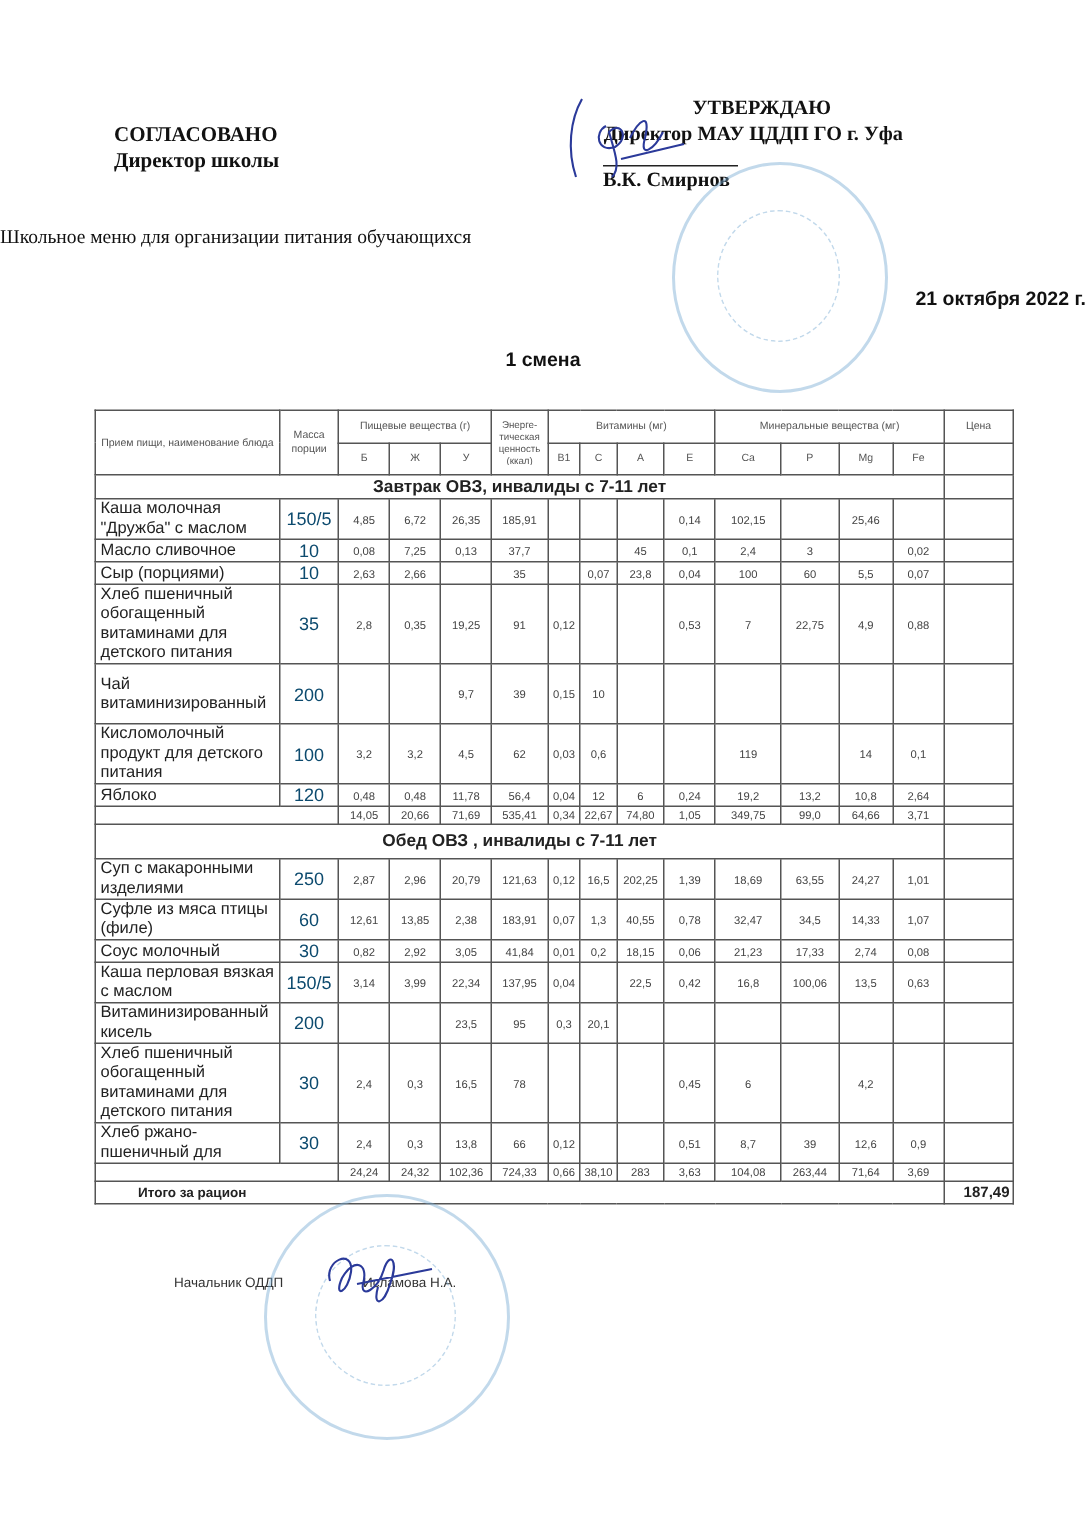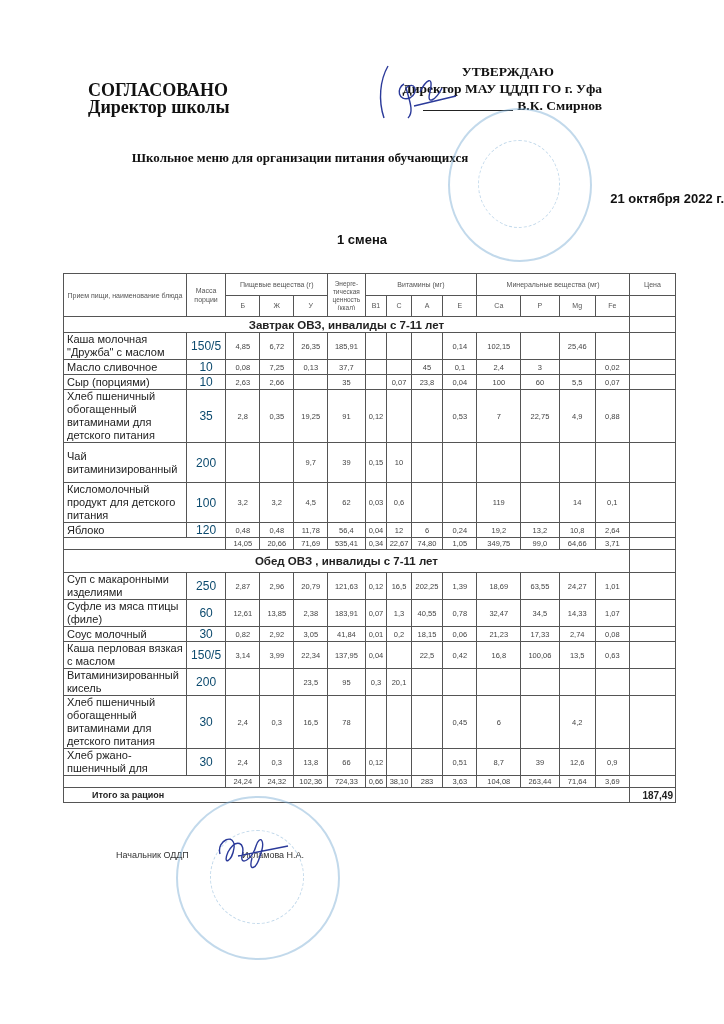--- a/index.html
+++ b/index.html
@@ -1,23 +1,23 @@
 <!DOCTYPE html>
 <html><head>
 <meta charset="utf-8">
 <style>
   html, body { margin:0; padding:0; background:#ffffff; }
   body { width:724px; height:1024px; position:relative; overflow:hidden; font-family:"Liberation Sans", sans-serif; color:#111; }
   .serif { font-family:"Liberation Serif", serif; }
-  .approve-left { position:absolute; left:88px; top:82px; font-size:18px; font-weight:bold; line-height:17px; }
+  .approve-left { position:absolute; left:76px; top:82px; font-size:14px; font-weight:bold; line-height:17px; }
   .approve-right { position:absolute; left:402px; top:63px; width:200px; font-size:13.5px; font-weight:bold; line-height:17px; }
   .approve-right .l1 { text-align:right; padding-right:48px; }
-  .approve-right .l3 { display:flex; justify-content:flex-end; padding-right:0; }
+  .approve-right .l3 { display:flex; justify-content:flex-end; padding-right:0;flex-direction:column; }
   .approve-right .sigline { display:inline-block; width:90px; border-bottom:1px solid #222; margin-right:4px; height:13px; }
-  .doc-title { position:absolute; left:0; width:600px; top:150px; text-align:center; font-size:13px; font-weight:bold; }
+  .doc-title { position:absolute; left:0; width:600px; top:150px; font-size:13px; font-weight:normal; }
   .doc-date { position:absolute; left:0; width:724px; top:191px; text-align:right; font-size:13px; font-weight:bold; }
   .doc-shift { position:absolute; left:0; width:724px; top:232px; text-align:center; font-size:13px; font-weight:bold; }
 
   table.menu { position:absolute; left:63px; top:273px; width:613px; border-collapse:collapse; table-layout:fixed; }
   table.menu td { border:1px solid #555; padding:0 2px; text-align:center; vertical-align:middle; font-size:7.5px; color:#444; overflow:hidden; }
   table.menu td.name { text-align:left; font-size:11px; color:#222; line-height:13px; padding-left:3px; }
   table.menu td.mass { font-size:12px; color:#0c4a6e; }
   table.menu td.hdr { font-size:7px; color:#555; line-height:9px; }
   table.menu td.section { font-size:11.5px; font-weight:bold; color:#222; height:15px; text-align:center; }
   table.menu td.total-label { font-weight:bold; font-size:9px; color:#222; text-align:left; padding-left:28px; height:14px; }

